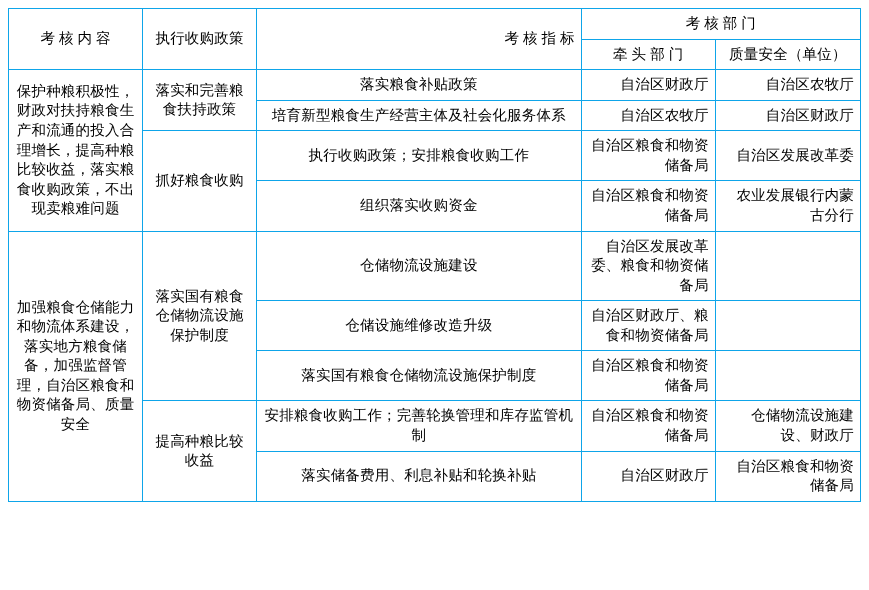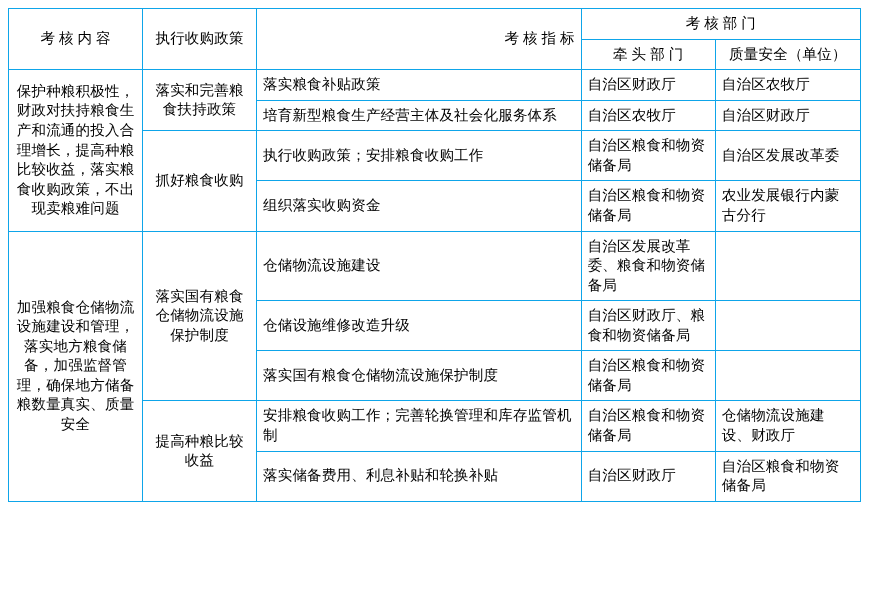--- a/index.html
+++ b/index.html
@@ -55,25 +55,25 @@
   .col-e { width: 144px; }
 
   td.cell-a, td.cell-b {
     letter-spacing: 1.2px;
     font-size: 14.5px;
     line-height: 1.5;
     text-align: center;
     vertical-align: middle;
   }
   td.cell-c {
-    text-align: left;
+    text-align: center;
     letter-spacing: 0.3px;
   }
   td.cell-d, td.cell-e {
-    text-align: left;
+    text-align: right;
     letter-spacing: 0.3px;
     line-height: 1.4;
   }
 </style>
 </head>
 <body>
 
 <div class="sheet">
   <table class="assess">
     <colgroup>
@@ -113,21 +113,21 @@
           <td class="cell-c">执行收购政策；安排粮食收购工作</td>
           <td class="cell-d">自治区粮食和物资储备局</td>
           <td class="cell-e">自治区发展改革委</td>
         </tr>
         <tr>
           <td class="cell-c">组织落实收购资金</td>
           <td class="cell-d">自治区粮食和物资储备局</td>
           <td class="cell-e">农业发展银行内蒙古分行</td>
         </tr>
         <tr>
-          <td class="cell-a" rowspan="5">加强粮食仓储物流设施建设和管理，落实地方粮食储备，加强监督管理，确保地方储备粮数量真实、质量安全</td>
+          <td class="cell-a" rowspan="5">加强粮食仓储能力和物流体系建设，落实地方粮食储备，加强监督管理，自治区粮食和物资储备局、质量安全</td>
           <td class="cell-b" rowspan="3">落实国有粮食仓储物流设施保护制度</td>
           <td class="cell-c">仓储物流设施建设</td>
           <td class="cell-d">自治区发展改革委、粮食和物资储备局</td>
           <td class="cell-e"></td>
         </tr>
         <tr>
           <td class="cell-c">仓储设施维修改造升级</td>
           <td class="cell-d">自治区财政厅、粮食和物资储备局</td>
           <td class="cell-e"></td>
         </tr>

